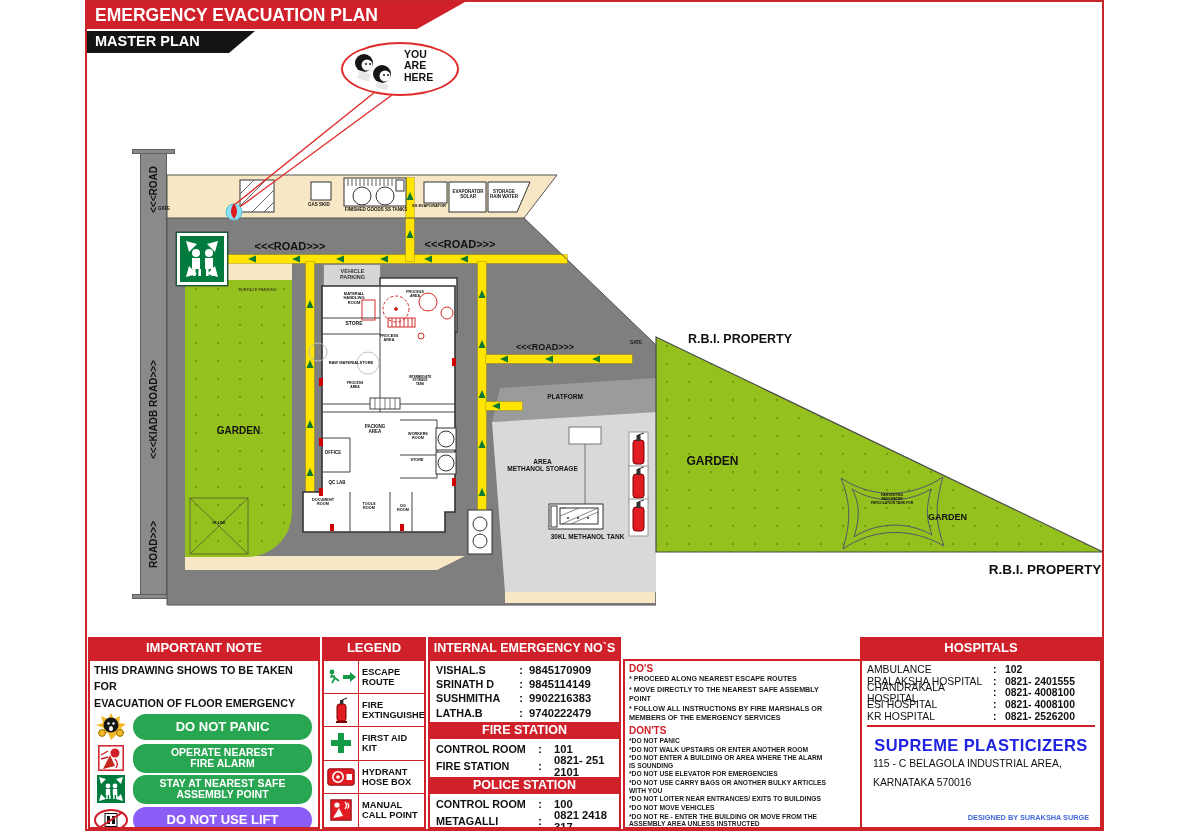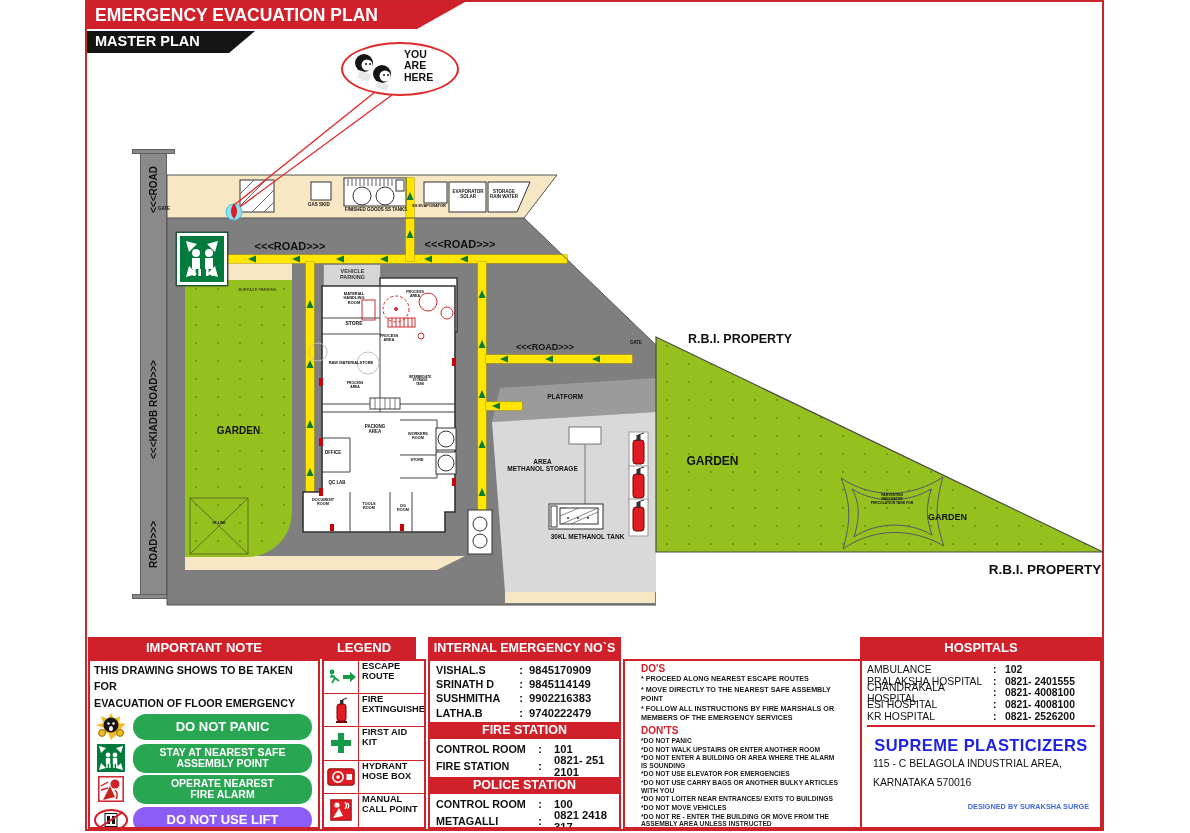--- a/index.html
+++ b/index.html
@@ -46,21 +46,21 @@
   .hdr{position:absolute;top:637px;height:22px;background:#d0202a;color:#fff;font-weight:bold;
        text-align:center;line-height:22px;font-size:13px}
   .panel{position:absolute;top:659px;height:170px;background:#fff;border:2px solid #d0202a;box-sizing:border-box;overflow:hidden}
   .note-line{font-size:10.8px;font-weight:bold;color:#111;padding:2px 4px 0 4px;line-height:1.45}
   .nrow{display:flex;align-items:center;gap:5px;height:31px;padding:0 6px 0 4px}
   .nicon{width:34px;display:flex;justify-content:center;align-items:center;flex:0 0 34px}
   .pill{flex:1;border-radius:13px;color:#fff;font-weight:bold;text-align:center;
         white-space:pre-line;line-height:1.1;padding:3px 2px}
   .pill.green{background:#28a652}
   .pill.red{background:#8b5cf6}
-  .lg-row{display:flex;align-items:flex-start;border-bottom:1.5px solid #d0202a;height:33.2px;box-sizing:border-box}
+  .lg-row{display:flex;align-items:center;border-bottom:1.5px solid #d0202a;height:33.2px;box-sizing:border-box}
   .lg-row:last-child{border-bottom:none}
   .lg-icon{flex:0 0 34px;display:flex;justify-content:center;align-items:center;align-self:stretch;border-right:1.5px solid #d0202a}
   .lg-label{flex:1;font-size:9.3px;font-weight:bold;color:#111;padding-left:3px}
   .crow{display:flex;align-items:center;height:14.2px}
   .crow .nm{flex:1;font-size:10.8px;font-weight:bold;color:#111;padding-left:6px}
   .crow .sp{width:16px;text-align:center;font-weight:bold;font-size:11px}
   .crow .no{width:86px;text-align:left;padding-right:4px;font-size:11.2px;font-weight:bold;color:#111}
   .subhdr{background:#d0202a;color:#fff;font-weight:bold;text-align:center;font-size:12.5px;line-height:17px;height:17px;margin:2px 0}
   .srow{display:flex;align-items:center;height:17px}
   .srow .nm{width:96px;font-size:10.8px;font-weight:bold;padding-left:6px;color:#111}
@@ -69,21 +69,21 @@
   .dos-title{color:#d0202a;font-weight:bold;font-size:10px;line-height:1.2}
   .do-item{font-size:7.2px;font-weight:bold;color:#1a1a1a;line-height:1.22;white-space:pre-line;margin-bottom:2px}
   .dont-item{font-size:6.7px;font-weight:bold;color:#1a1a1a;line-height:1.14;white-space:pre-line;margin-bottom:1px}
   .hrow{display:flex;align-items:center;height:11.6px}
   .hrow .nm{flex:1;font-size:10.4px;font-weight:normal;color:#111}
   .hrow .sp{width:12px;font-weight:bold;font-size:10.4px}
   .hrow .no{width:90px;font-size:10.4px;font-weight:bold;color:#111}
   .company{border-top:2px solid #d0202a;margin-top:3px;padding:9px 6px 0 6px}
   .company-name{color:#1f23e0;font-weight:bold;font-size:16.5px;text-align:center;letter-spacing:.4px}
   .addr{font-size:10.4px;font-weight:normal;color:#111;line-height:1.8}
-  .credit{color:#3f6ad8;font-weight:bold;font-size:7.3px;text-align:right;margin-top:10px}
+  .credit{color:#3f6ad8;font-weight:bold;font-size:7.3px;text-align:right;margin-top:21px}
   svg{display:block}
 </style>
 </head>
 <body>
 
 <div id="app">
 
   <div class="frame"></div>
 
   <div class="banner-red">EMERGENCY EVACUATION PLAN</div>
@@ -322,21 +322,21 @@
   <div class="lbl" style="left:318px;top:450px;width:30px;font-size:4.5px">OFFICE</div>
   <div class="lbl" style="left:320px;top:480px;width:34px;font-size:4.5px">QC LAB</div>
   <div class="lbl" style="left:302px;top:498px;width:42px;font-size:3.8px">DOCUMENT
 ROOM</div>
   <div class="lbl" style="left:350px;top:502px;width:38px;font-size:3.8px">TOOLS
 ROOM</div>
   <div class="lbl" style="left:390px;top:504px;width:26px;font-size:3.8px">DG
 ROOM</div>
 
   <div class="hdr" style="left:88px;width:232px">IMPORTANT NOTE</div>
-  <div class="hdr" style="left:312px;width:104px">LEGEND</div>
+  <div class="hdr" style="left:322px;width:104px">LEGEND</div>
   <div class="hdr" style="left:428px;width:193px;font-size:12.5px">INTERNAL EMERGENCY NO`S</div>
   <div class="hdr" style="left:860px;width:242px">HOSPITALS</div>
 
   <div class="panel" style="left:88px;width:232px">
     <div class="note-line">THIS DRAWING SHOWS TO BE TAKEN FOR</div>
     <div class="note-line">EVACUATION OF FLOOR EMERGENCY</div>
     <div class="nrow">
       <span class="nicon">
         <svg width="30" height="28" viewBox="0 0 30 28">
             <polygon points="15,0 18,6 24,3 23,10 30,11 25,15 29,20 22,20 15,27 12,20 5,21 8,15 0,12 7,10 5,3 12,6" fill="#f2b929"></polygon>
@@ -345,48 +345,48 @@
             <circle cx="17.5" cy="10.5" r="1.2" fill="#fff"></circle>
             <ellipse cx="15" cy="15.5" rx="2" ry="2.6" fill="#fff"></ellipse>
             <circle cx="6" cy="20" r="3.4" fill="#f2b929" stroke="#9a7200"></circle>
             <circle cx="24" cy="20" r="3.4" fill="#f2b929" stroke="#9a7200"></circle>
           </svg>
       </span>
       <span class="pill green" style="font-size:13px;line-height:20px">DO NOT  PANIC</span>
     </div>
     <div class="nrow">
       <span class="nicon">
+        <svg width="26" height="26" viewBox="0 0 26 26">
+            <rect x="0.8" y="0.8" width="24.4" height="24.4" fill="#fff" stroke="#d0202a" stroke-width="1.5"></rect>
+            <circle cx="17" cy="8" r="4.5" fill="#d0202a"></circle>
+            <path d="M3,10 L10,6 M3,14 L10,12" stroke="#d0202a" stroke-width="1.4"></path>
+            <polygon points="5,24 12,10 17,21" fill="#c3271d"></polygon>
+            <path d="M17,14 q4,4 1,9" stroke="#d0202a" stroke-width="1.4" fill="none"></path>
+          </svg>
+      </span>
+      <span class="pill green" style="font-size:10.5px">OPERATE NEAREST
+FIRE ALARM</span>
+    </div>
+    <div class="nrow">
+      <span class="nicon">
         <svg width="28" height="28" viewBox="0 0 28 28">
             <rect width="28" height="28" fill="#007a3d"></rect>
             <path d="M2,2 l7,2 -5,5 z M26,2 l-7,2 5,5 z M2,26 l7,-2 -5,-5 z M26,26 l-7,-2 5,-5 z" fill="#fff"></path>
             <circle cx="11" cy="11" r="2.4" fill="#fff"></circle>
             <rect x="8.8" y="14" width="4.4" height="6" fill="#fff"></rect>
             <rect x="9.2" y="20" width="1.5" height="4" fill="#fff"></rect>
             <rect x="12.1" y="20" width="1.5" height="4" fill="#fff"></rect>
             <circle cx="18" cy="11" r="2.4" fill="#fff"></circle>
             <rect x="15.8" y="14" width="4.4" height="6" fill="#fff"></rect>
             <rect x="16.2" y="20" width="1.5" height="4" fill="#fff"></rect>
             <rect x="19.1" y="20" width="1.5" height="4" fill="#fff"></rect>
           </svg>
       </span>
       <span class="pill green" style="font-size:10.5px">STAY AT NEAREST SAFE
 ASSEMBLY POINT</span>
-    </div>
-    <div class="nrow">
-      <span class="nicon">
-        <svg width="26" height="26" viewBox="0 0 26 26">
-            <rect x="0.8" y="0.8" width="24.4" height="24.4" fill="#fff" stroke="#d0202a" stroke-width="1.5"></rect>
-            <circle cx="17" cy="8" r="4.5" fill="#d0202a"></circle>
-            <path d="M3,10 L10,6 M3,14 L10,12" stroke="#d0202a" stroke-width="1.4"></path>
-            <polygon points="5,24 12,10 17,21" fill="#c3271d"></polygon>
-            <path d="M17,14 q4,4 1,9" stroke="#d0202a" stroke-width="1.4" fill="none"></path>
-          </svg>
-      </span>
-      <span class="pill green" style="font-size:10.5px">OPERATE NEAREST
-FIRE ALARM</span>
     </div>
     <div class="nrow">
       <span class="nicon">
         <svg width="34" height="22" viewBox="0 0 34 22">
             <ellipse cx="17" cy="11" rx="16" ry="10" fill="#fff" stroke="#d0202a" stroke-width="2"></ellipse>
             <rect x="11" y="4.5" width="12" height="13" fill="#fff" stroke="#111"></rect>
             <rect x="13" y="7" width="3" height="8" fill="#111"></rect>
             <rect x="18" y="7" width="3" height="8" fill="#111"></rect>
             <path d="M5,19 L29,3" stroke="#d0202a" stroke-width="2"></path>
           </svg>
@@ -489,21 +489,21 @@
         <span class="sp">:</span>
         <span class="no">100</span>
       </div>
     <div class="srow">
         <span class="nm">METAGALLI</span>
         <span class="sp">:</span>
         <span class="no">0821 2418 317</span>
       </div>
   </div>
 
-  <div class="panel" style="left:623px;width:263px;padding:2px 16px">
+  <div class="panel" style="left:623px;width:263px;padding:2px 4px">
     <div class="dos-title">DO'S</div>
     <div class="do-item">* PROCEED ALONG NEAREST ESCAPE ROUTES</div>
     <div class="do-item">* MOVE DIRECTLY TO THE NEAREST SAFE ASSEMBLY
    POINT</div>
     <div class="do-item">* FOLLOW ALL INSTRUCTIONS BY FIRE MARSHALS OR
   MEMBERS  OF THE EMERGENCY SERVICES</div>
     <div class="dos-title" style="margin-top:2px">DON'TS</div>
     <div class="dont-item">*DO NOT PANIC</div>
     <div class="dont-item">*DO NOT WALK UPSTAIRS OR ENTER ANOTHER ROOM</div>
     <div class="dont-item">*DO NOT ENTER A BUILDING OR AREA WHERE THE ALARM

